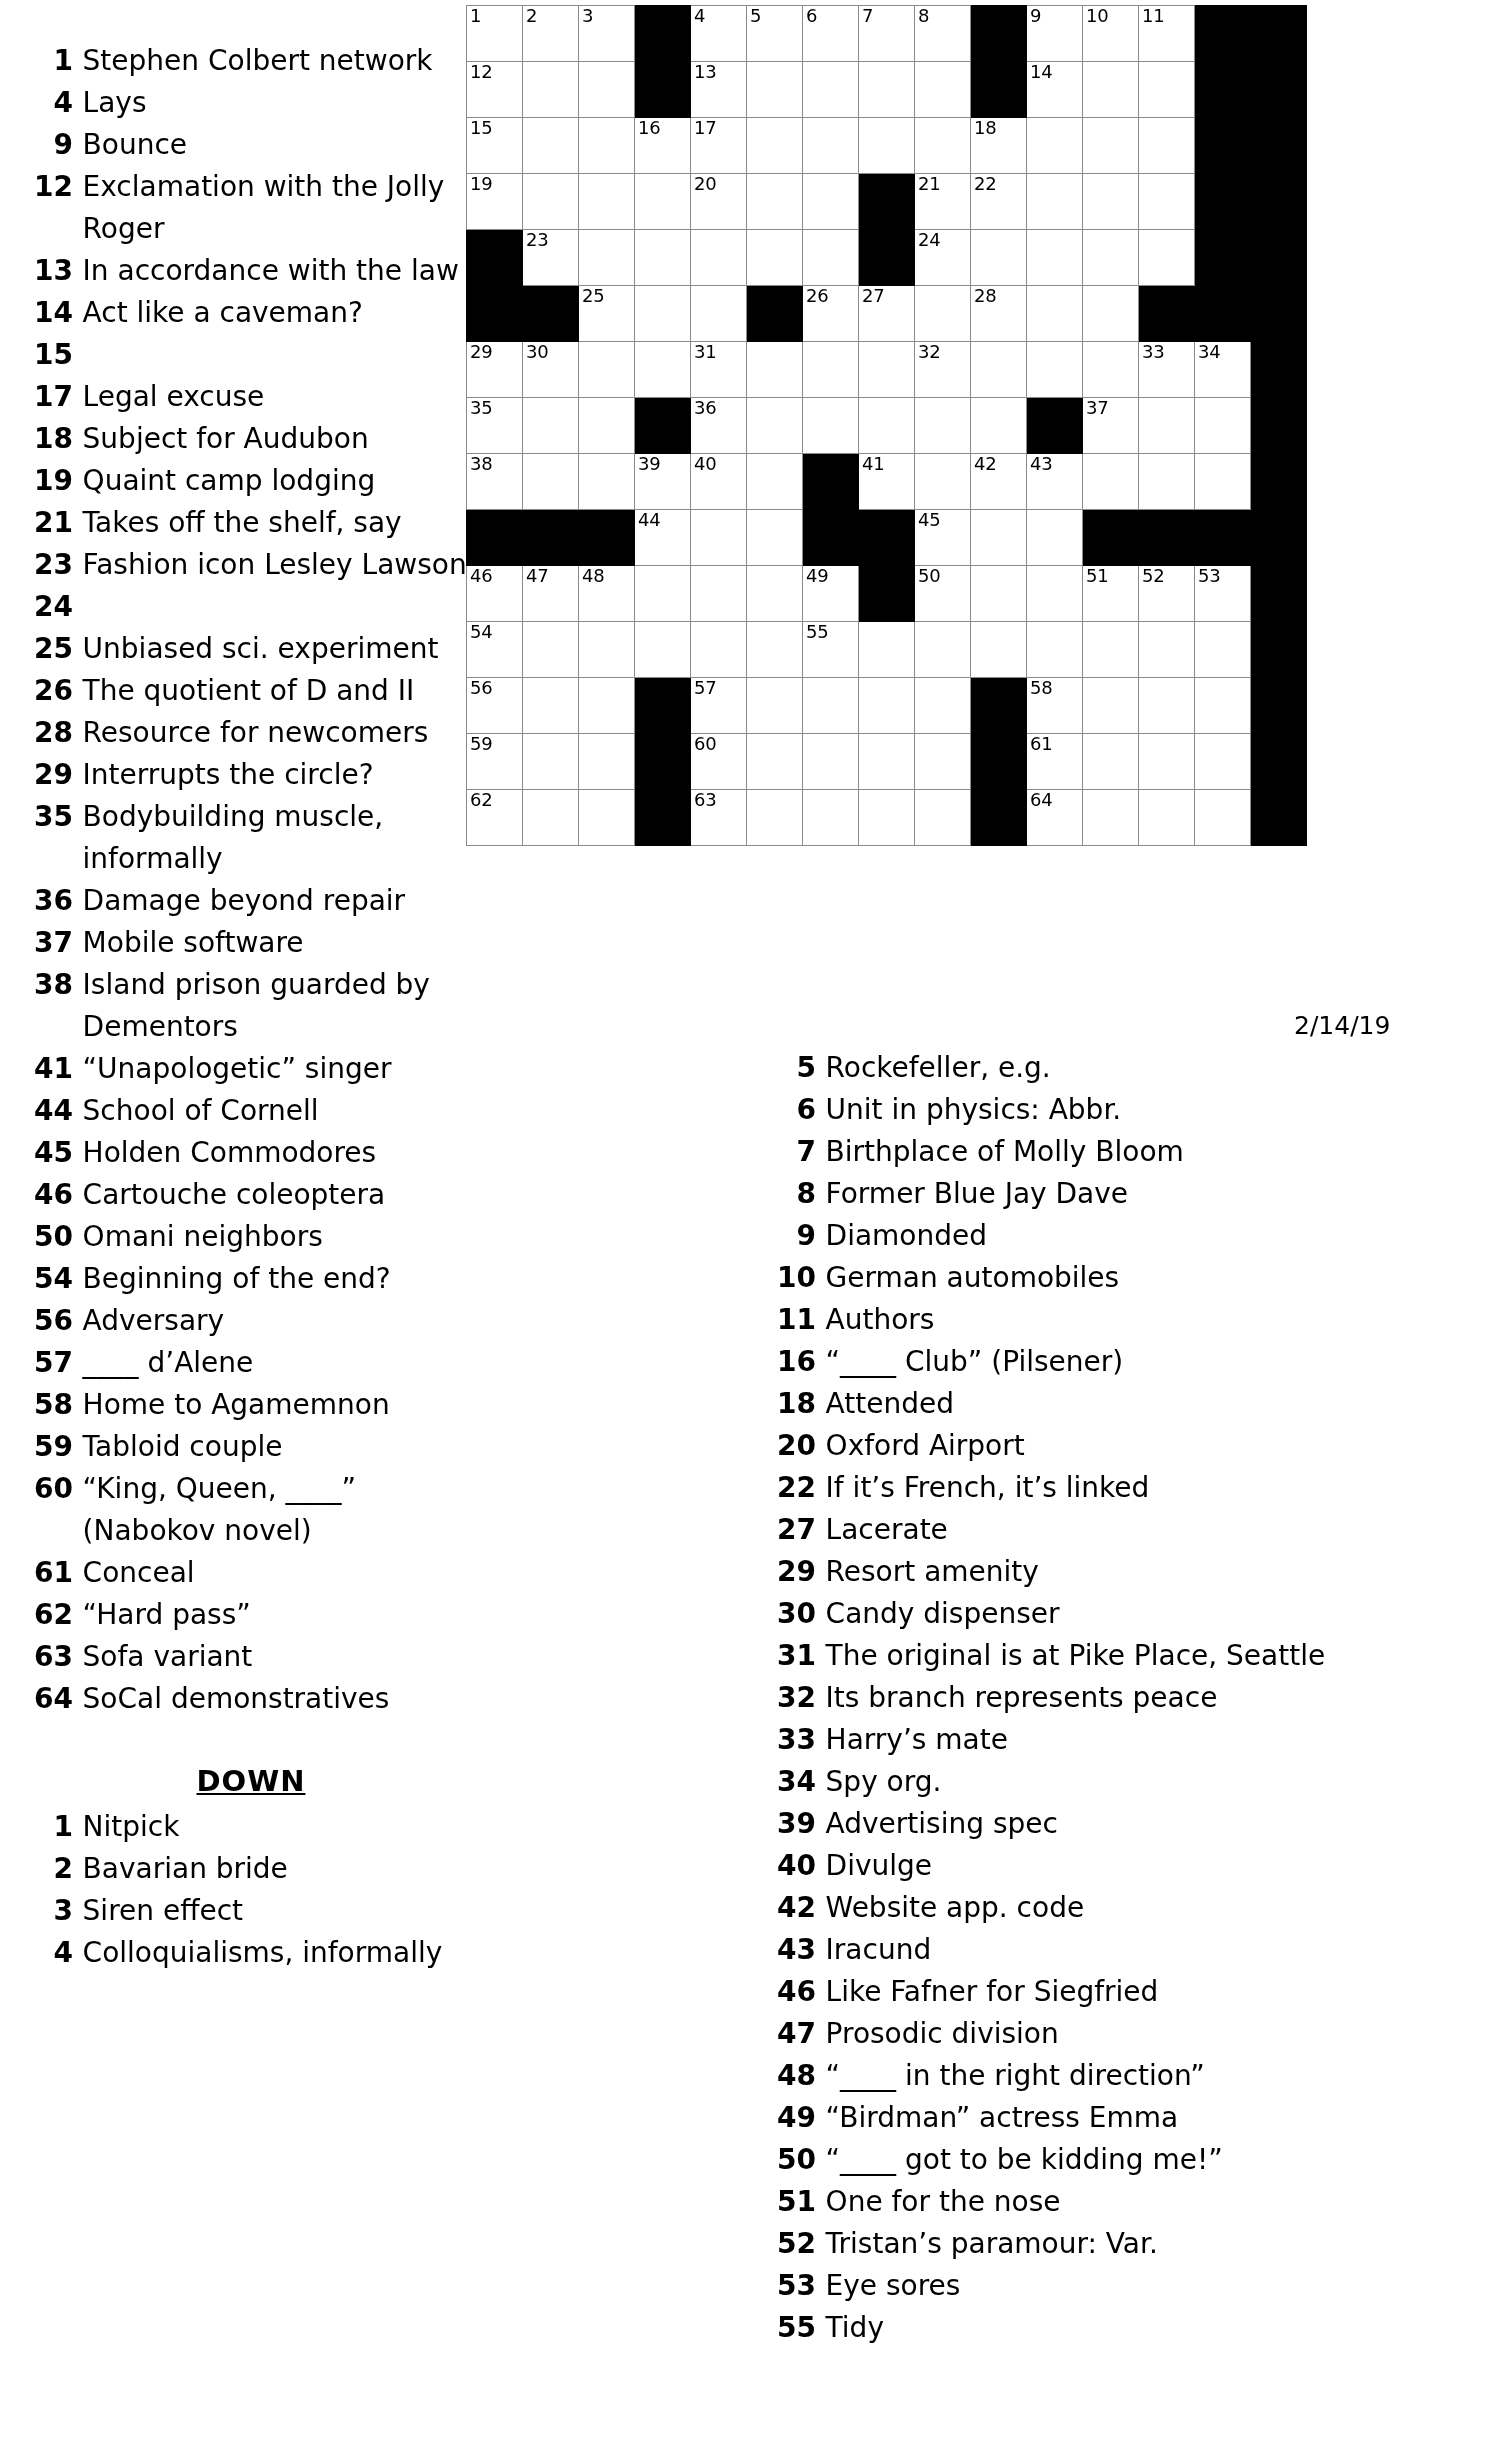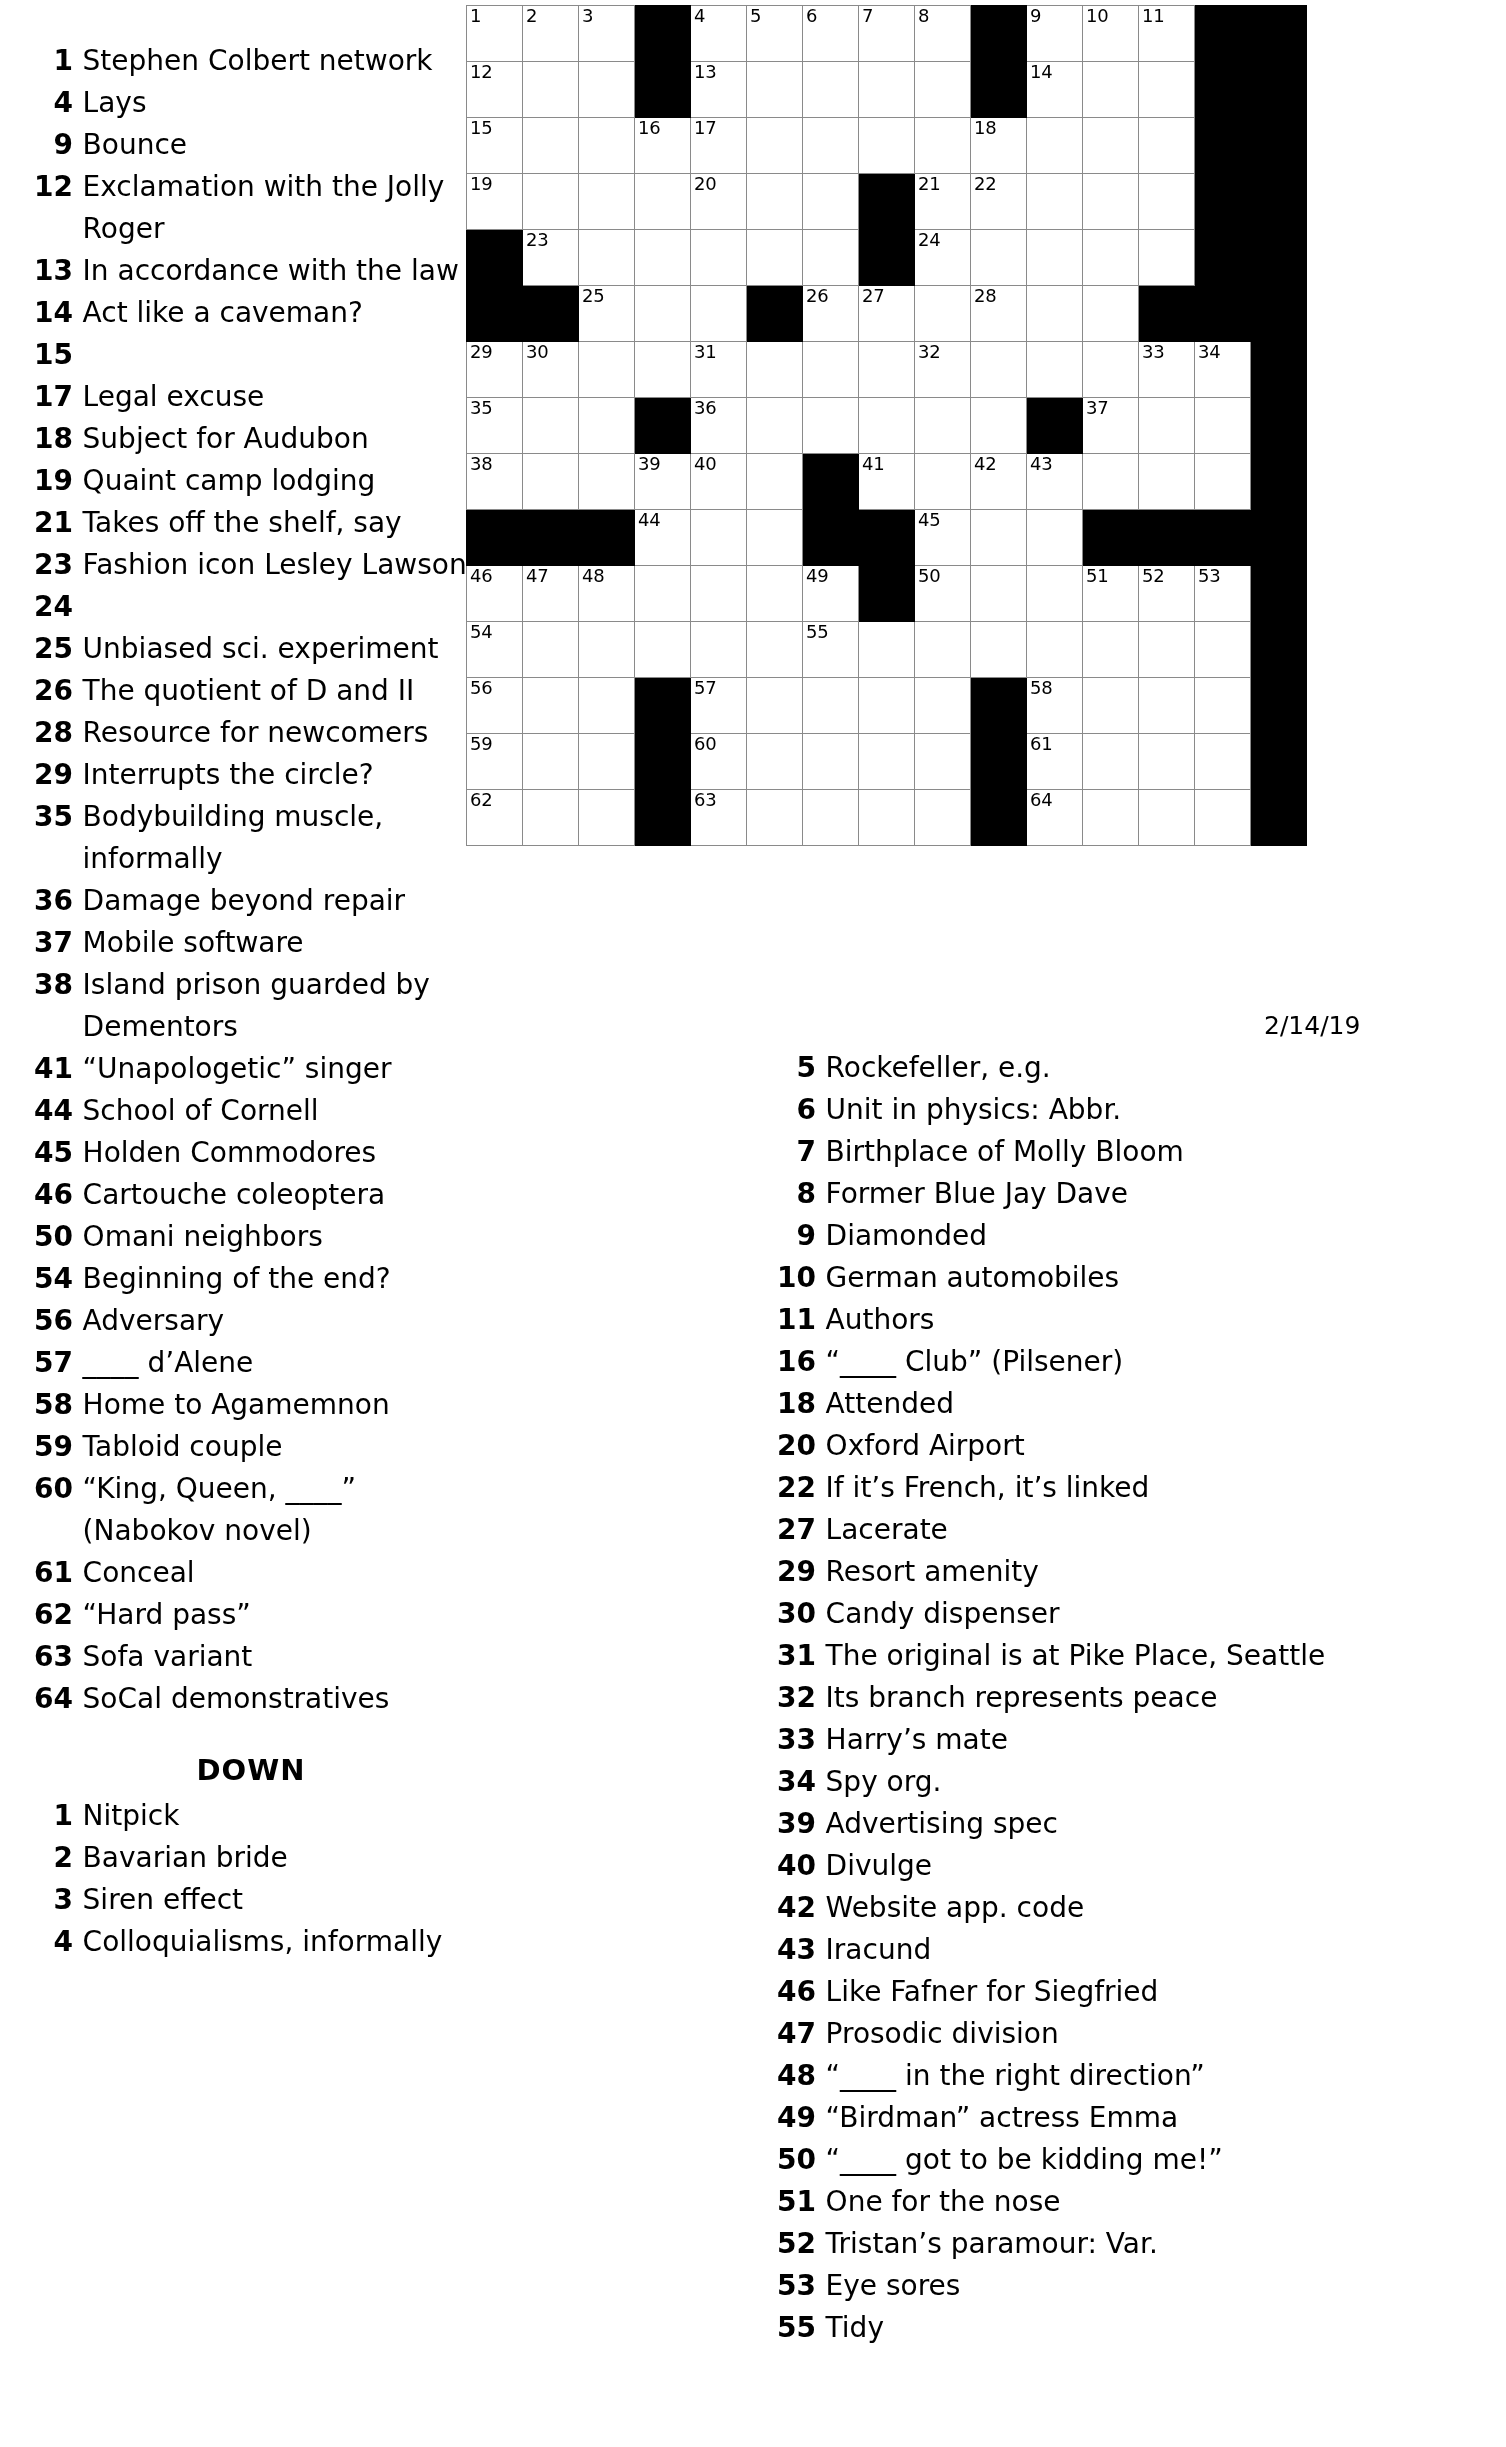--- a/index.html
+++ b/index.html
@@ -50,21 +50,21 @@
     position: absolute;
     top: 0px;
     left: 2.9px;
     font-size: 18px;
     line-height: 19px;
     font-family: "DejaVu Sans", sans-serif;
     color: #000;
   }
   #grid-date {
     position: absolute;
-    left: 1264px;
+    left: 1294px;
     top: 1011px;
     font-size: 25px;
     font-family: "DejaVu Sans", sans-serif;
     color: #000;
   }
 
   
   .clue-col {
     position: absolute;
     font-size: 28px;
@@ -81,21 +81,22 @@
     width: 669px;
   }
   .sec-head {
     font-weight: bold;
     font-size: 29px;
     text-align: center;
     margin: 0 0 3.8px 0;
     letter-spacing: 1px;
   }
   #col-across .sec-head.down {
-    margin-top: 29px;
+    margin-top: 40px;
+    text-decoration: underline;
   }
   ul.clues {
     list-style: none;
     margin: 0;
     padding: 0;
   }
   ul.clues li {
     display: flex;
     align-items: flex-start;
     margin-bottom: 0px;

